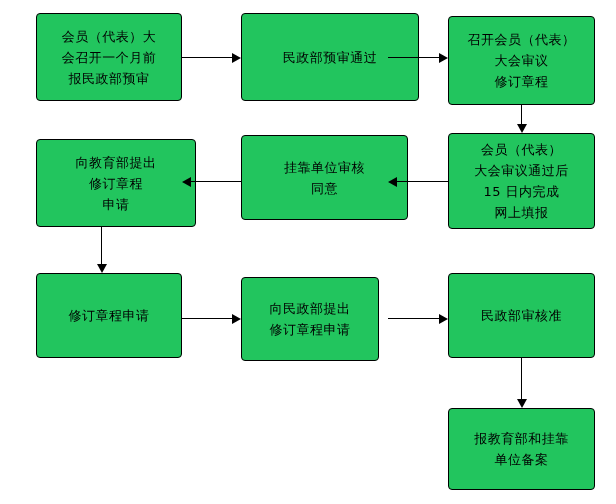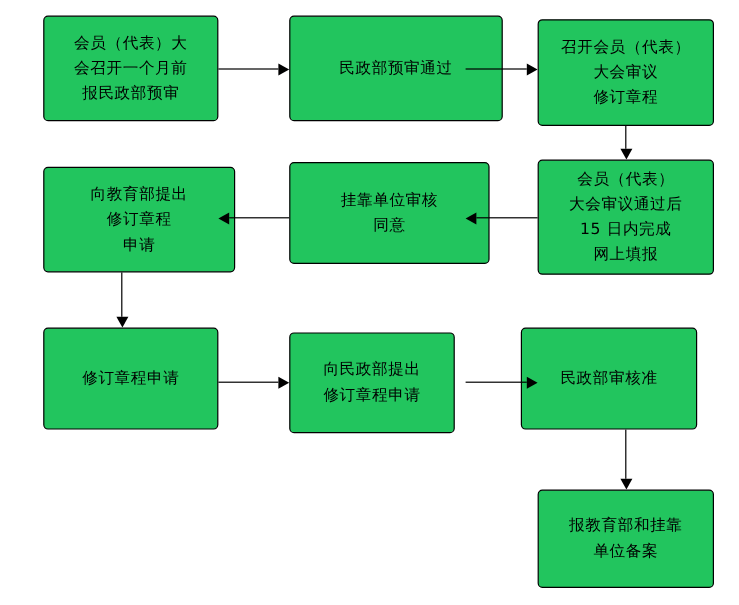--- a/index.html
+++ b/index.html
@@ -101,21 +101,21 @@
 
   <div class="node" style="left:36px; top:273px; width:146px; height:85px;">
     <span class="node-label">修订章程申请</span>
   </div>
 
   <div class="node" style="left:241px; top:277px; width:138px; height:84px;">
     <span class="node-label">向民政部提出
 修订章程申请</span>
   </div>
 
-  <div class="node" style="left:434px; top:273px; width:147px; height:85px;">
+  <div class="node" style="left:448px; top:273px; width:147px; height:85px;">
     <span class="node-label">民政部审核准</span>
   </div>
 
   <div class="node" style="left:448px; top:408px; width:147px; height:82px;">
     <span class="node-label">报教育部和挂靠
 单位备案</span>
   </div>
 
   <div class="edge edge-h" style="left:182px; top:57px; width:50px;"></div>
   <div class="arrow arrow-right" style="left:232px; top:52.5px;"></div>

